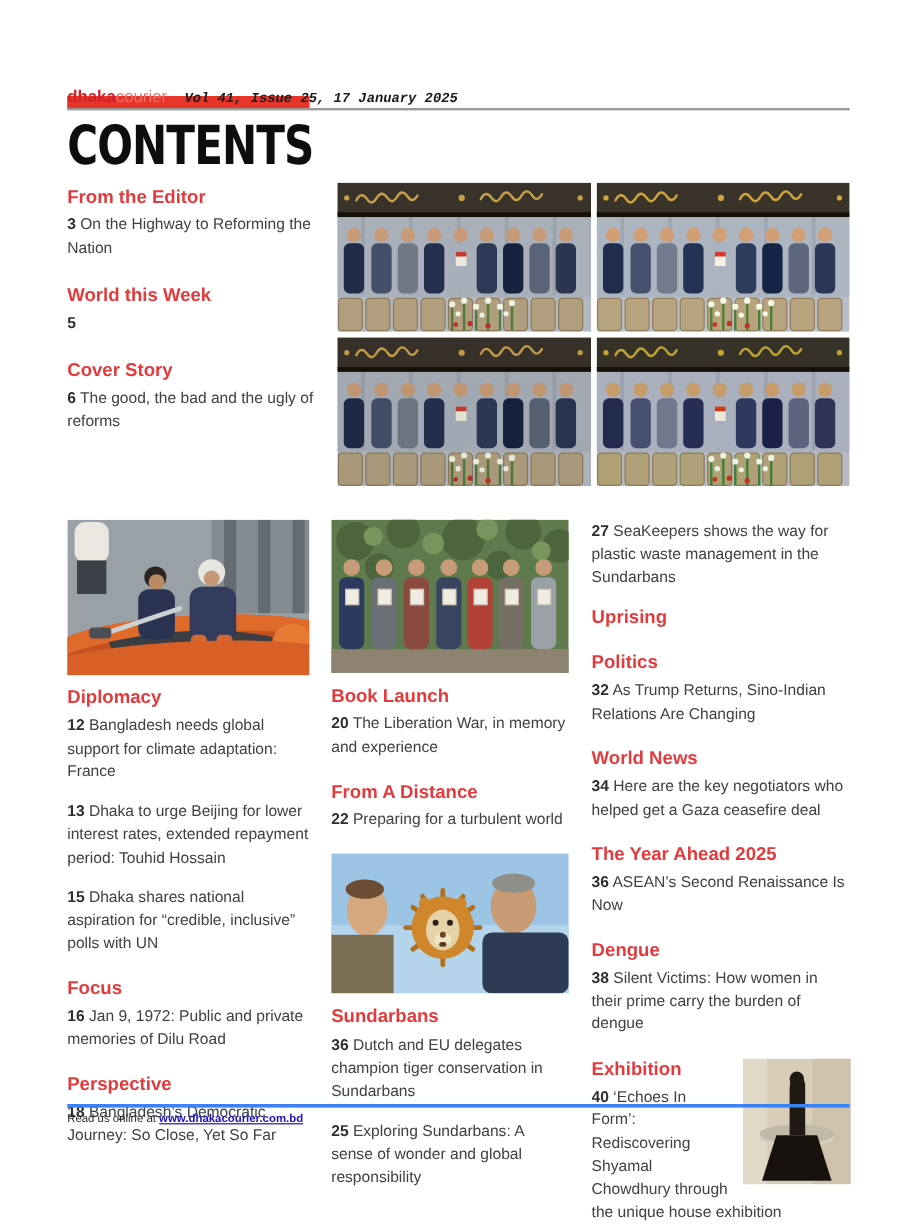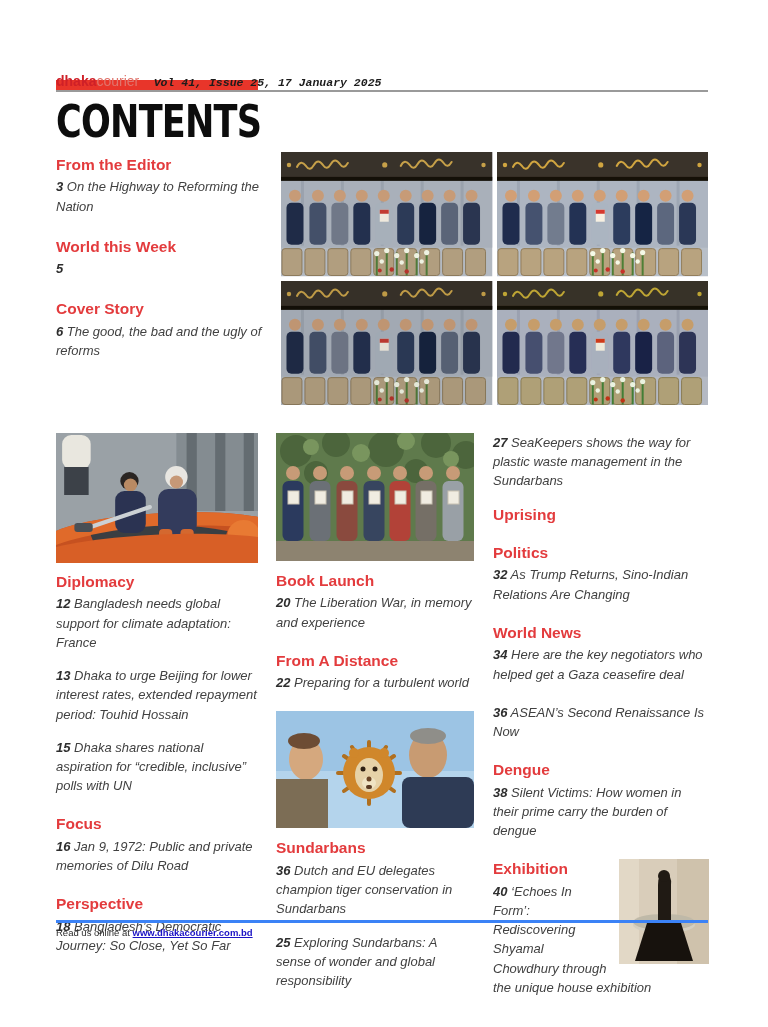--- a/index.html
+++ b/index.html
@@ -15,21 +15,21 @@
   .issue-info{font-family:"Liberation Mono",monospace;font-style:italic;font-weight:bold;
               font-size:11.5px;color:#1c1c1c;margin-left:10px;}
 
   
   .contents-title{position:absolute;left:56px;top:99px;margin:0;font-family:"DejaVu Sans",sans-serif;
                   font-weight:bold;font-size:45px;line-height:1;color:#0d0d0d;letter-spacing:-1px;
                   transform:scaleX(0.78);transform-origin:left top;}
 
   
   .sec-h{margin:0 0 3px 0;font-size:15.5px;font-weight:bold;color:#e33b3d;line-height:1.25;}
-  .entry{margin:0 0 14px 0;font-size:13px;line-height:1.48;color:#414141;font-style:italic;}
+  .entry{margin:0 0 14px 0;font-size:13px;line-height:1.48;color:#414141;}
   .entry b{color:#2e2e2e;}
   .toc-section{margin-bottom:19px;}
   .toc-section .entry:last-child{margin-bottom:0;}
 
   .editor-col{position:absolute;left:56px;top:155px;width:208px;}
   .editor-col .toc-section{margin-bottom:21px;}
 
   .col1{position:absolute;left:56px;top:433px;width:202px;}
   .col2{position:absolute;left:276px;top:433px;width:198px;}
   .col3{position:absolute;left:493px;top:433px;width:216px;}
@@ -359,20 +359,21 @@
     </div>
     <div class="toc-section">
       <p class="sec-h">Politics</p>
       <p class="entry"><b>32</b> <span>As Trump Returns, Sino-Indian Relations Are Changing</span></p>
     </div>
     <div class="toc-section">
       <p class="sec-h">World News</p>
       <p class="entry"><b>34</b> <span>Here are the key negotiators who helped get a Gaza ceasefire deal</span></p>
     </div>
     <div class="toc-section">
+      <p class="sec-h">The Year Ahead 2025</p>
       <p class="entry"><b>36</b> <span>ASEAN’s Second Renaissance Is Now</span></p>
     </div>
     <div class="toc-section">
       <p class="sec-h">Dengue</p>
       <p class="entry"><b>38</b> <span>Silent Victims: How women in their prime carry the burden of dengue</span></p>
     </div>
     <div class="toc-section exh-section">
       <div class="exh-photo photo-frame">
           <svg class="ph">
             <use href="#sym-sculpt"></use>

